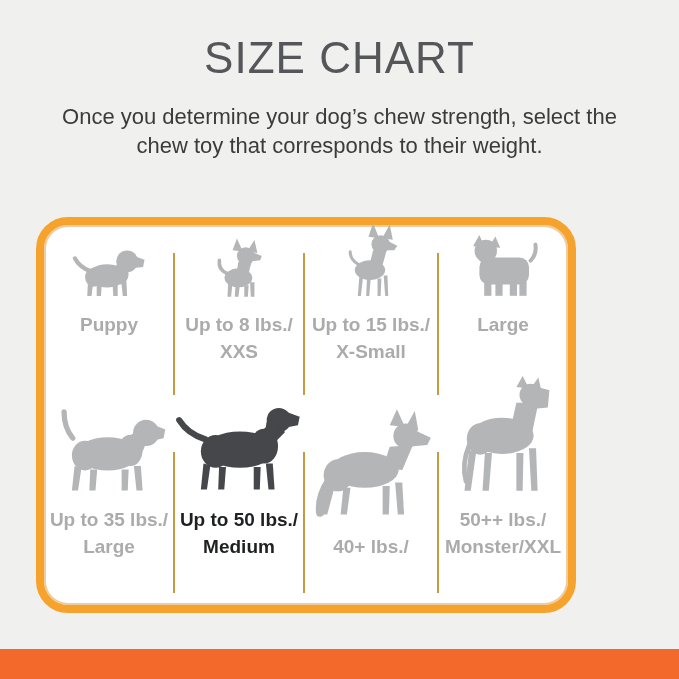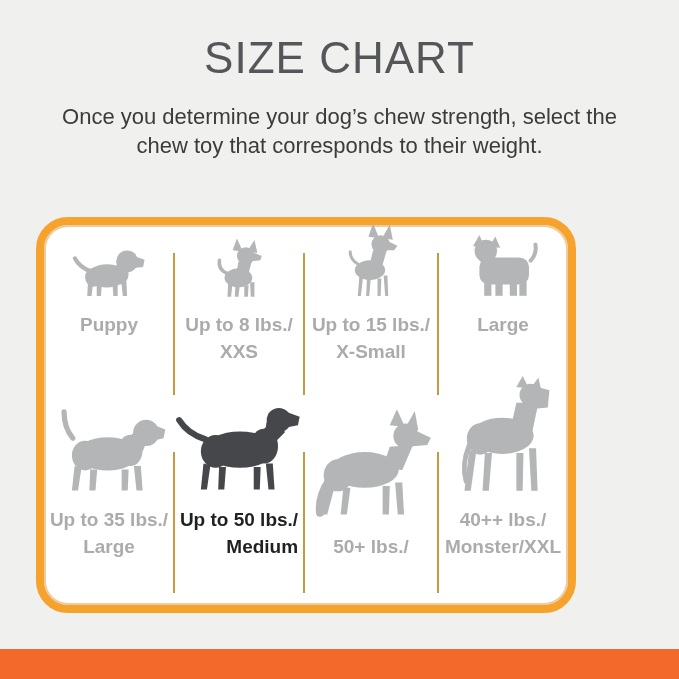--- a/index.html
+++ b/index.html
@@ -69,21 +69,21 @@
   .dog-line{fill:none;stroke:var(--dogc);stroke-linecap:round;}
   .label{
     height:54px;
     text-align:center;
     font-weight:bold;
     font-size:19px;
     line-height:27px;
     color:var(--label-gray,#ABABAB);
     white-space:nowrap;
   }
-  .cell.selected .label{color:var(--label-selected,#1F2021);text-align:right;}
+  .cell.selected .label{color:var(--label-selected,#1F2021);}
   .line{min-height:27px;}
   .bottom-bar{
     position:absolute;
     left:0;top:649px;
     width:679px;height:30px;
     background:var(--bottom-bar,#F2692B);
   }
 </style>
 </head>
 <body>
@@ -241,21 +241,21 @@
           <ellipse class="dog-fill" cx="68" cy="68" rx="38" ry="20"></ellipse>
           <ellipse class="dog-fill" cx="38" cy="74" rx="16" ry="18"></ellipse>
           <path class="dog-line" stroke-width="9" d="M28,80 Q16,98 18,116"></path>
           <polygon class="dog-fill" points="26,86 34,88 26,118 19,118"></polygon>
           <polygon class="dog-fill" points="44,88 52,88 48,118 41,118"></polygon>
           <polygon class="dog-fill" points="88,86 96,86 95,118 88,118"></polygon>
           <polygon class="dog-fill" points="102,82 110,82 112,118 105,118"></polygon>
         </svg>
       </div>
       <div class="label">
-        <div class="line">50+ lbs./</div>
+        <div class="line">40+ lbs./</div>
       </div>
     </div>
 
     <div class="cell r2">
       <div class="dog-wrap">
         <svg width="118" height="118" viewBox="0 0 150 150">
           <polygon class="dog-fill" points="100,0 108,16 92,14"></polygon>
           <polygon class="dog-fill" points="120,2 110,16 124,20"></polygon>
           <circle class="dog-fill" cx="110" cy="24" r="14"></circle>
           <polygon class="dog-fill" points="112,12 134,18 132,40 112,42"></polygon>
@@ -263,21 +263,21 @@
           <ellipse class="dog-fill" cx="74" cy="76" rx="40" ry="23"></ellipse>
           <ellipse class="dog-fill" cx="46" cy="80" rx="17" ry="20"></ellipse>
           <path class="dog-line" stroke-width="6" d="M32,88 Q22,112 28,134"></path>
           <polygon class="dog-fill" points="32,94 41,96 34,146 26,146"></polygon>
           <polygon class="dog-fill" points="52,98 61,98 57,146 49,146"></polygon>
           <polygon class="dog-fill" points="92,98 101,98 100,146 92,146"></polygon>
           <polygon class="dog-fill" points="108,92 117,92 119,146 111,146"></polygon>
         </svg>
       </div>
       <div class="label">
-        <div class="line">40++ lbs./</div>
+        <div class="line">50++ lbs./</div>
         <div class="line">Monster/XXL</div>
       </div>
     </div>
 
   </div>
 </div>
 
 <div class="bottom-bar"></div>
 
 </body></html>

